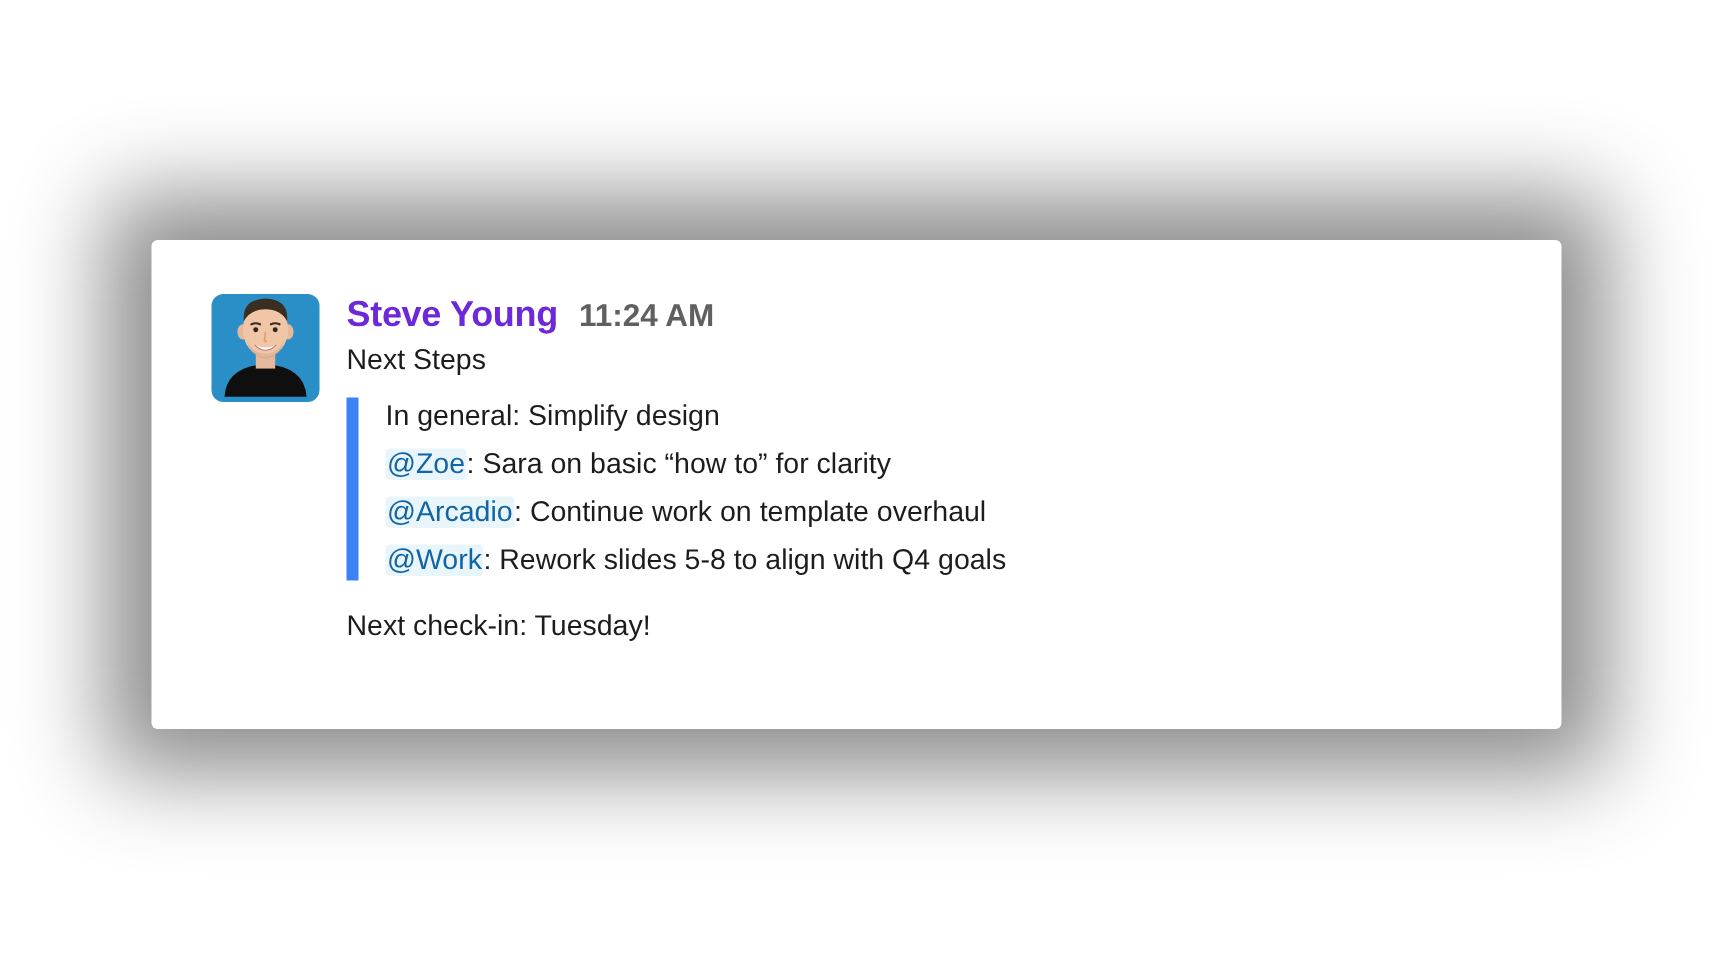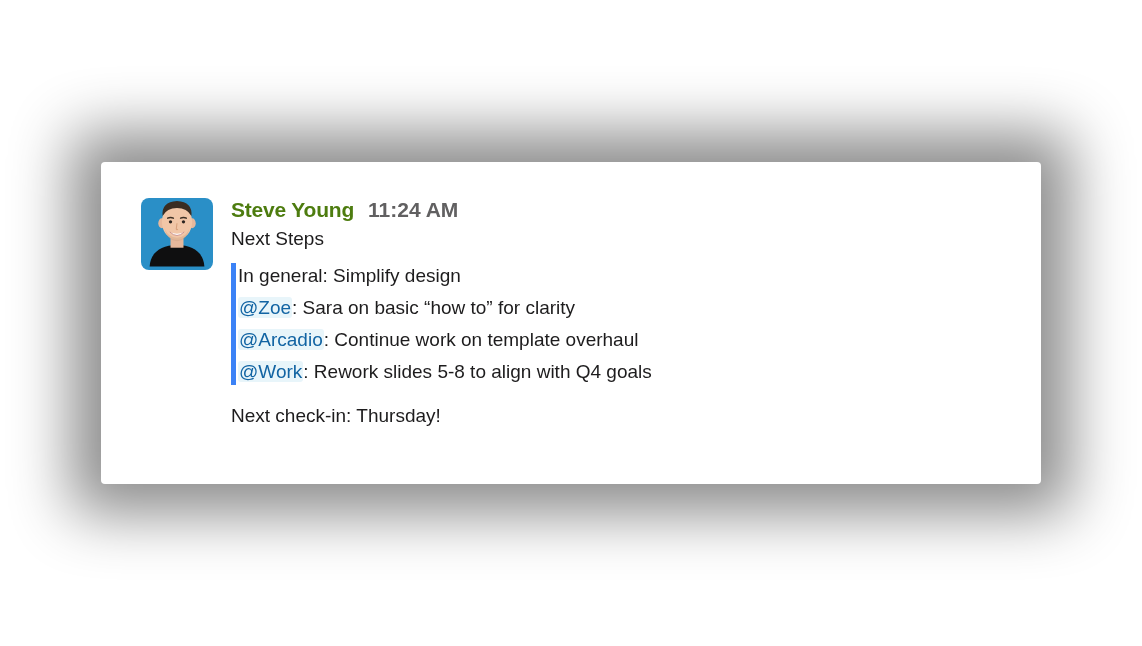--- a/index.html
+++ b/index.html
@@ -49,41 +49,41 @@
       min-width: 0;
     }
     .message-header {
       display: flex;
       align-items: baseline;
       gap: 14px;
       margin-bottom: 2px;
     }
     .author-name {
       font-weight: 800;
-      font-size: 21px;
-      color: #4d7c0f;
+      font-size: 24px;
+      color: #6d28d9;
       letter-spacing: -0.2px;
       text-align: center;
     }
     .timestamp {
       font-size: 21px;
       color: #616061;
       font-weight: 700;
     }
     .message-body {
       font-size: 19px;
       line-height: 1.38;
       color: #1d1c1d;
     }
     .msg-line {
       margin: 4px 0;
     }
     .blockquote {
-      border-left: 5px solid #3b82f6;
-      padding-left: 2px;
+      border-left: 8px solid #3b82f6;
+      padding-left: 18px;
       margin: 10px 0 14px 0;
     }
     .blockquote .msg-line {
       margin: 6px 0;
     }
     .mention {
       background: #e8f5fa;
       color: #1264a3;
       border-radius: 3px;
       padding: 0 1px;
@@ -137,17 +137,17 @@
           <div class="msg-line">
             <span class="mention">@Zoe</span><span>: Sara on basic “how to” for clarity</span>
           </div>
           <div class="msg-line">
             <span class="mention">@Arcadio</span><span>: Continue work on template overhaul</span>
           </div>
           <div class="msg-line">
             <span class="mention">@Work</span><span>: Rework slides 5-8 to align with Q4 goals</span>
           </div>
         </div>
-        <div class="msg-line footer-line">Next check-in: Thursday!</div>
+        <div class="msg-line footer-line">Next check-in: Tuesday!</div>
       </div>
     </div>
   </div>
 </div>
 
 </body></html>

